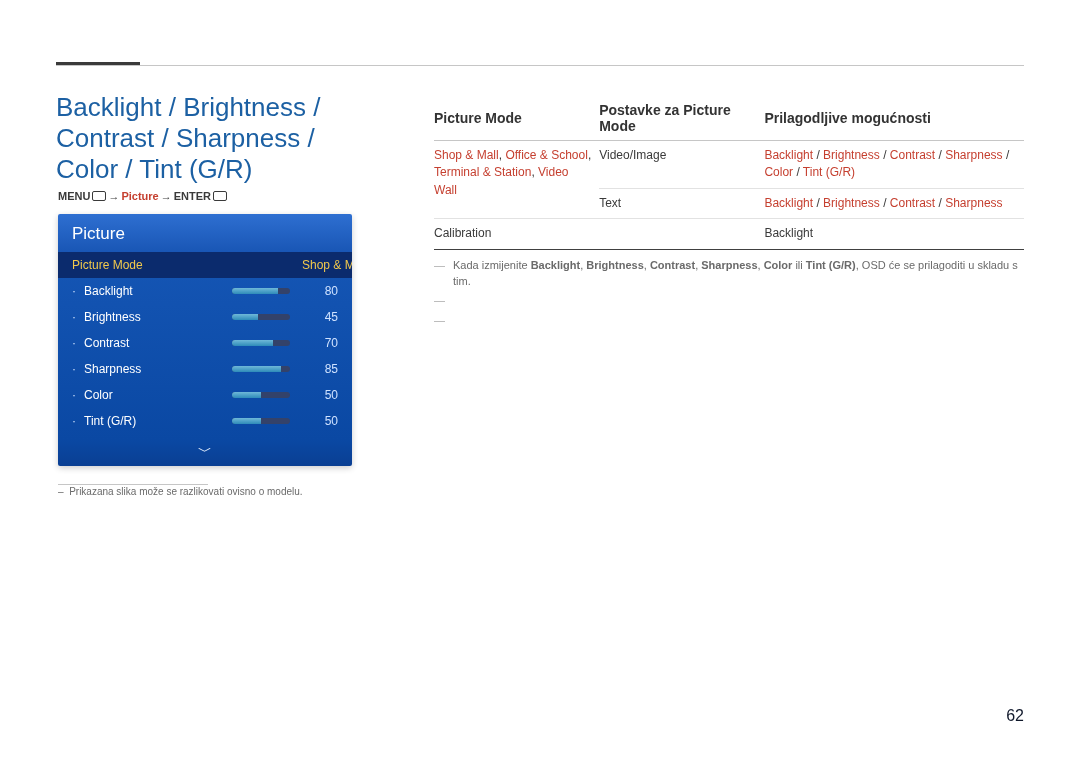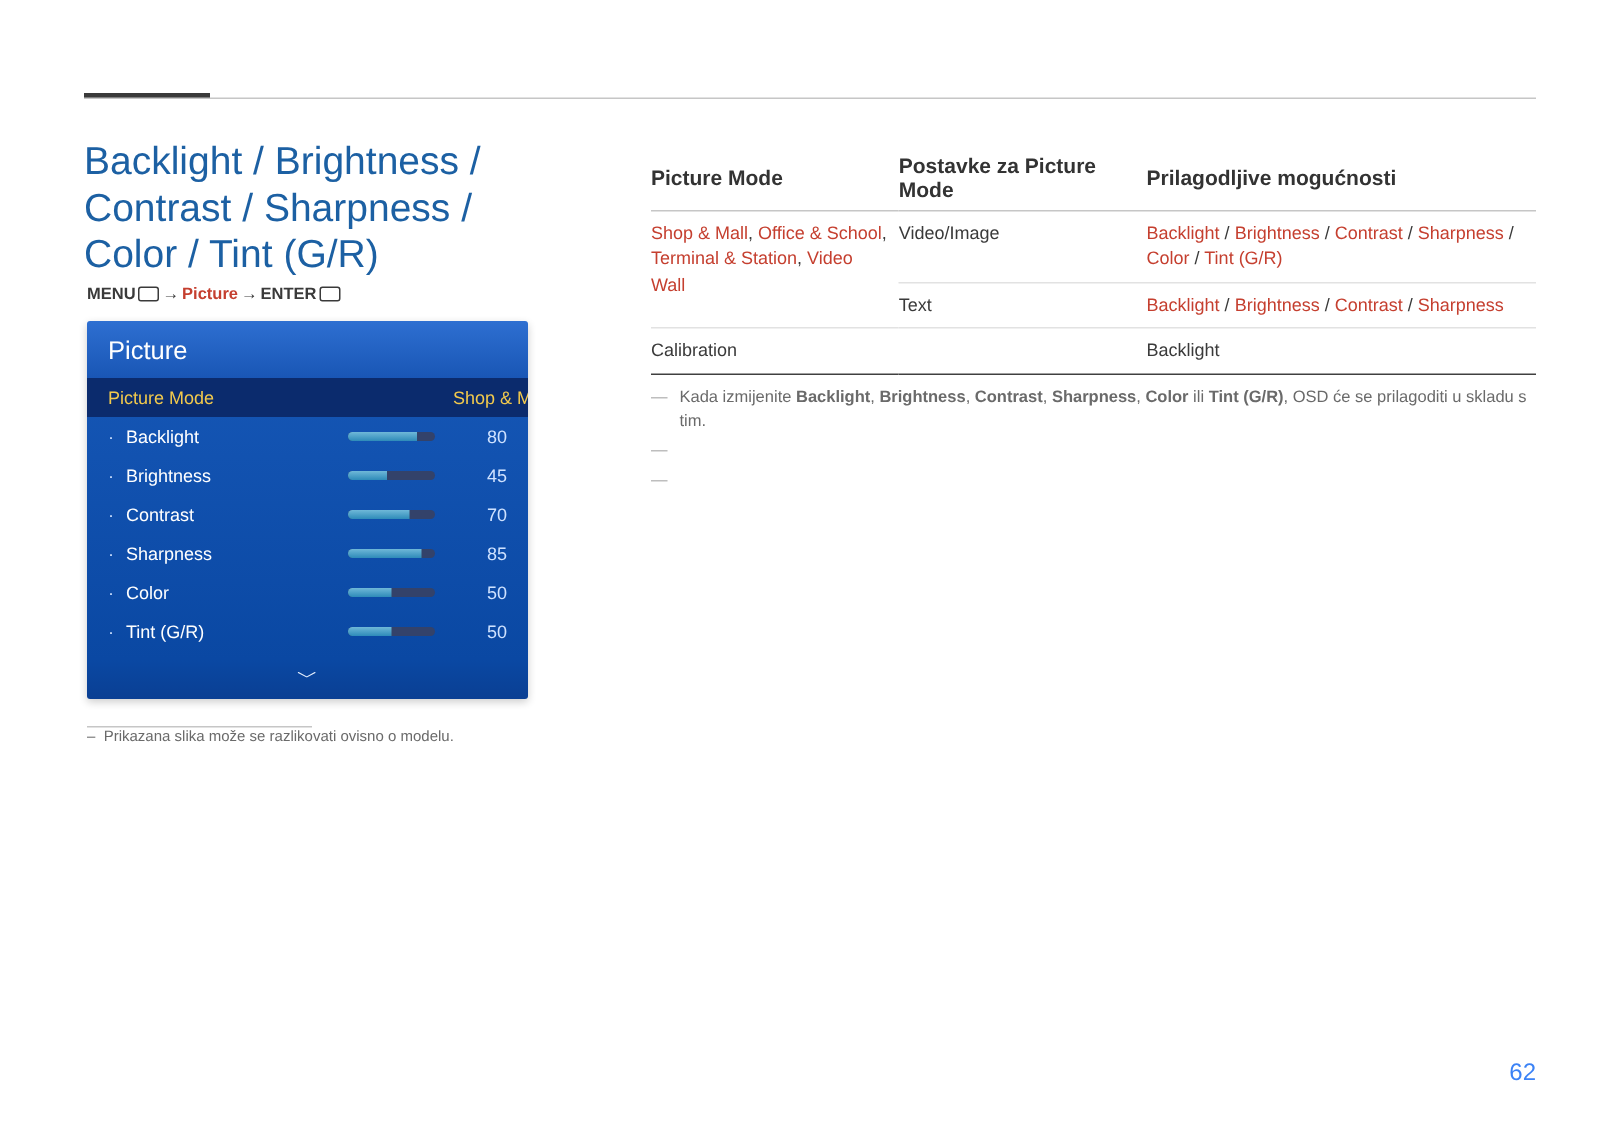--- a/index.html
+++ b/index.html
@@ -174,21 +174,21 @@
     color: #6a6a6a;
     line-height: 1.45;
   }
   .note-row { display: flex; gap: 8px; margin-top: 4px; }
   .note-row .dash { color: #aaa; }
   .page-num {
     position: absolute;
     right: 56px;
     bottom: 38px;
     font-size: 16px;
-    color: #3b82f6;
+    color: #0f172a;
   }
   .nw { white-space: nowrap; }
 </style>
 </head>
 <body>
 
 <div class="top-rule-thick"></div>
 <div class="top-rule-thin"></div>
 
 <h1 class="title">Backlight / Brightness / Contrast / Sharpness / Color / Tint (G/R)</h1>

